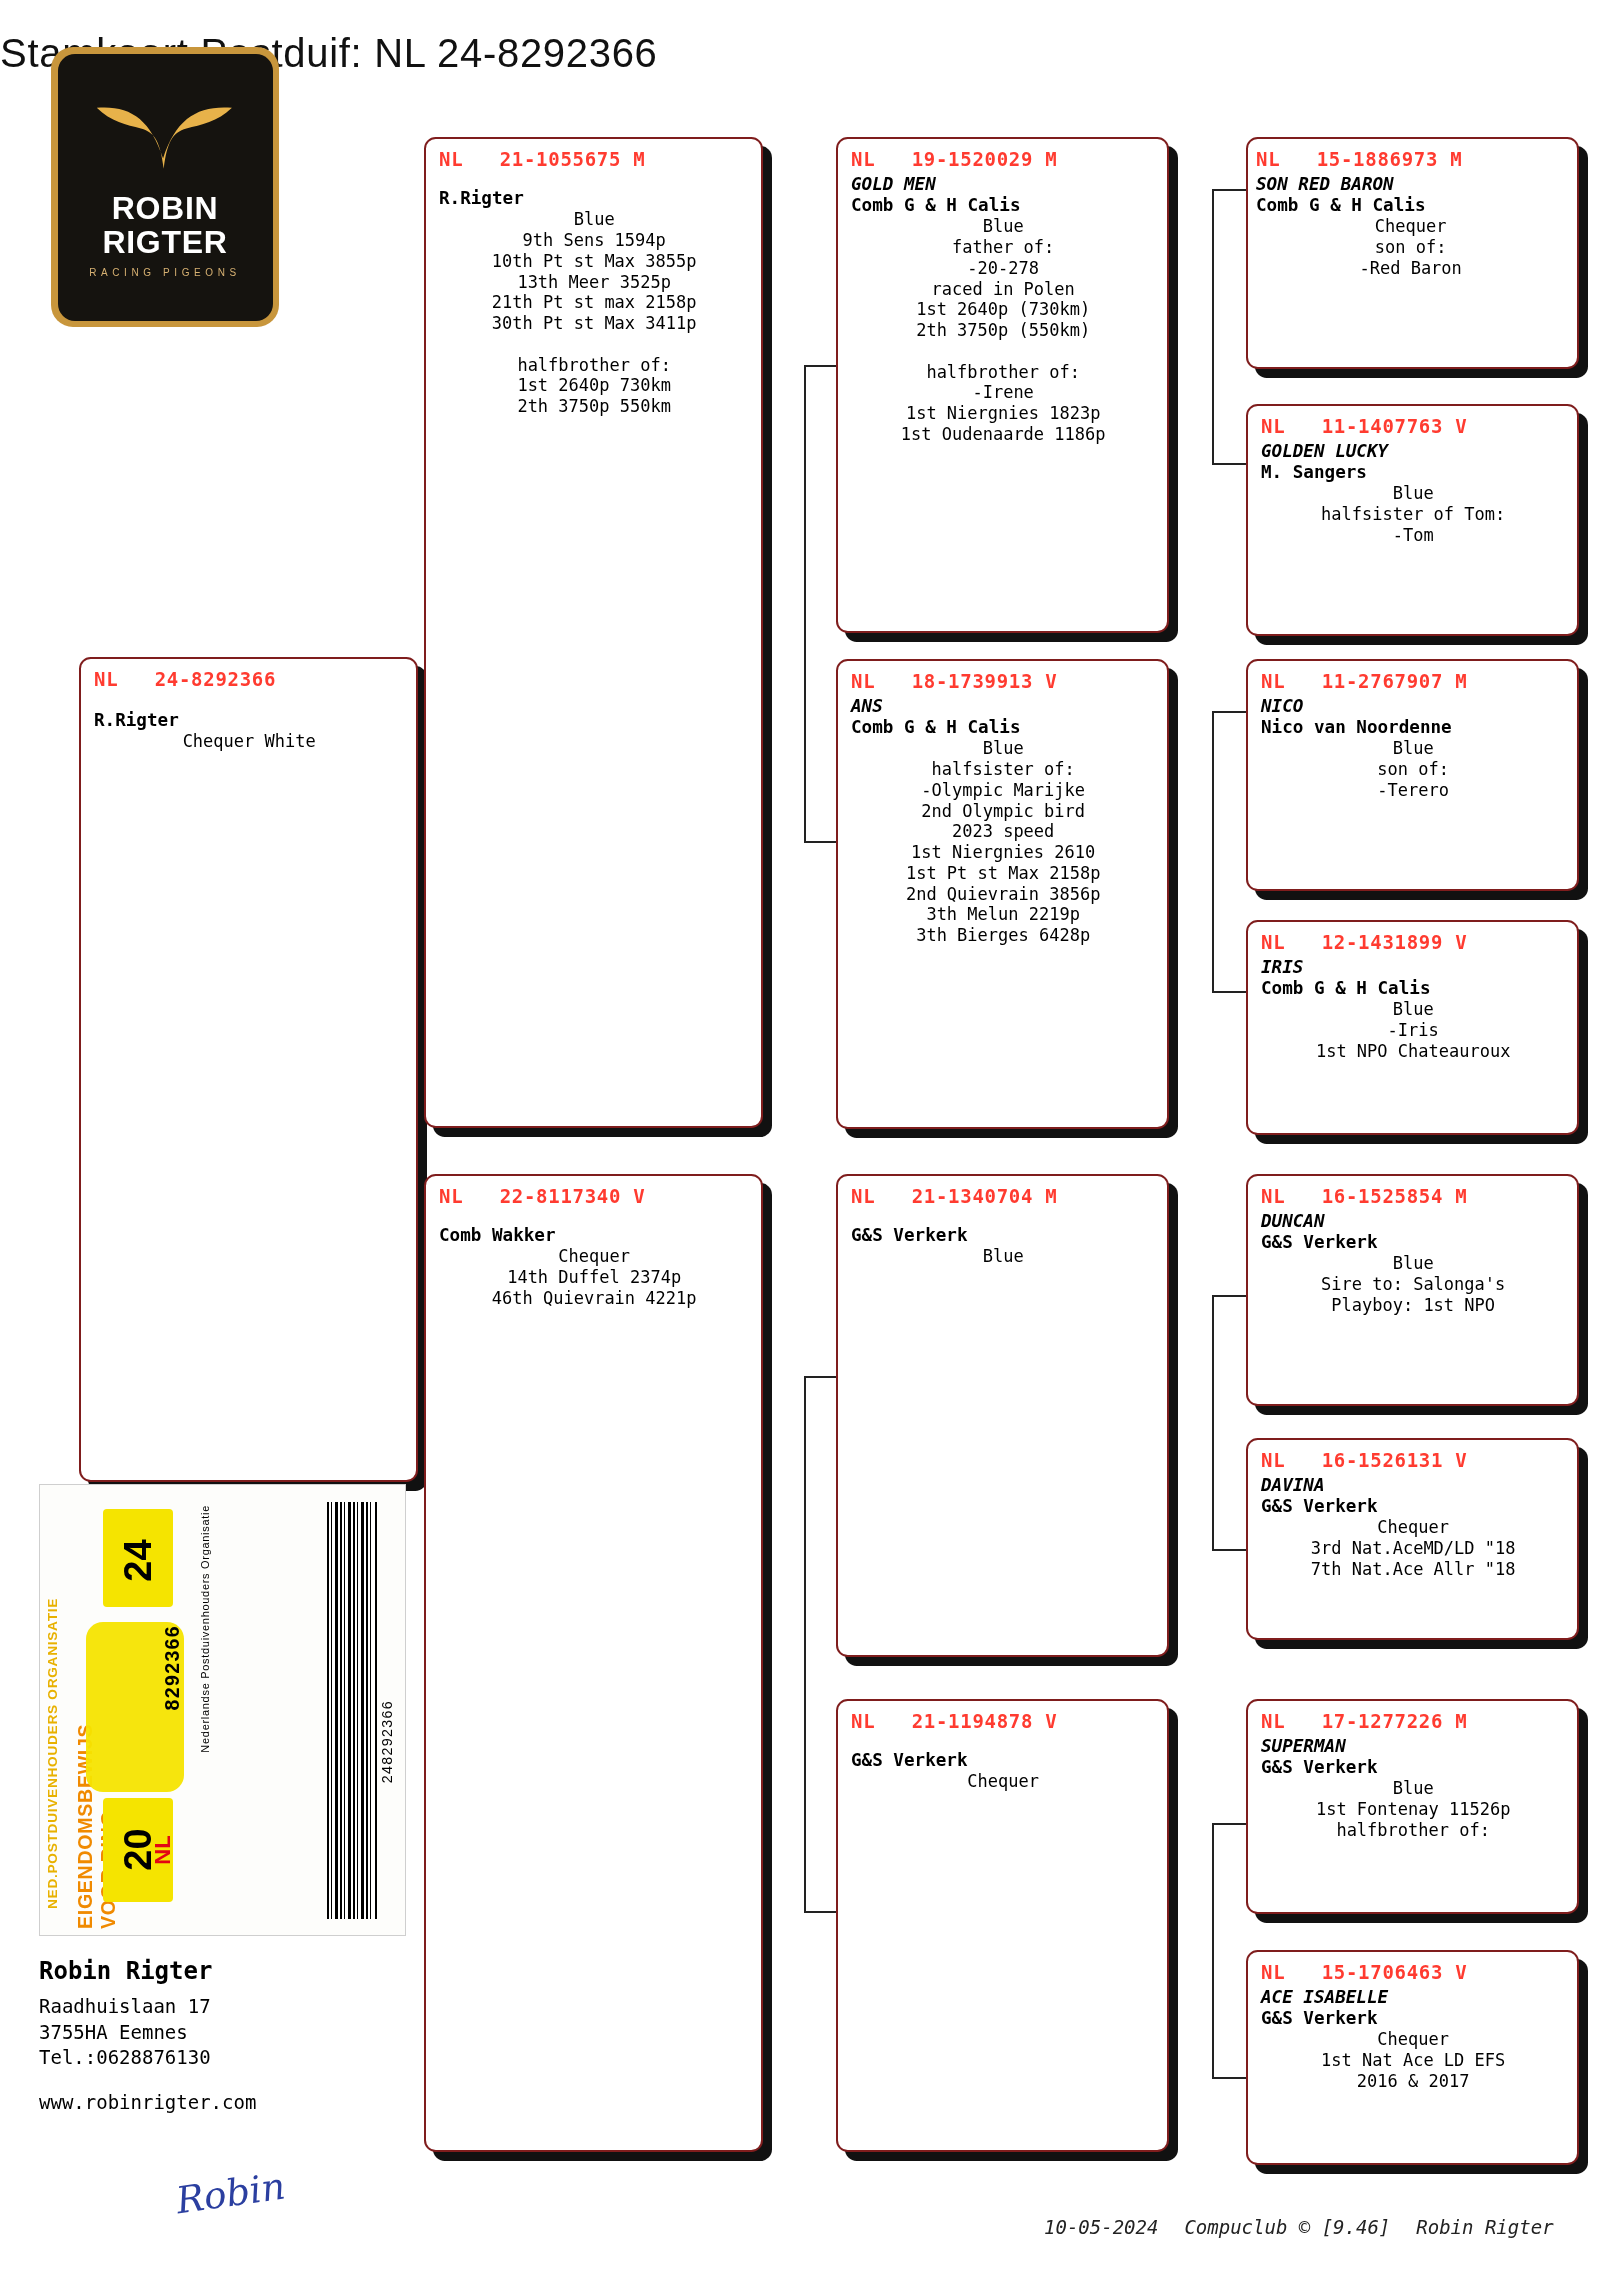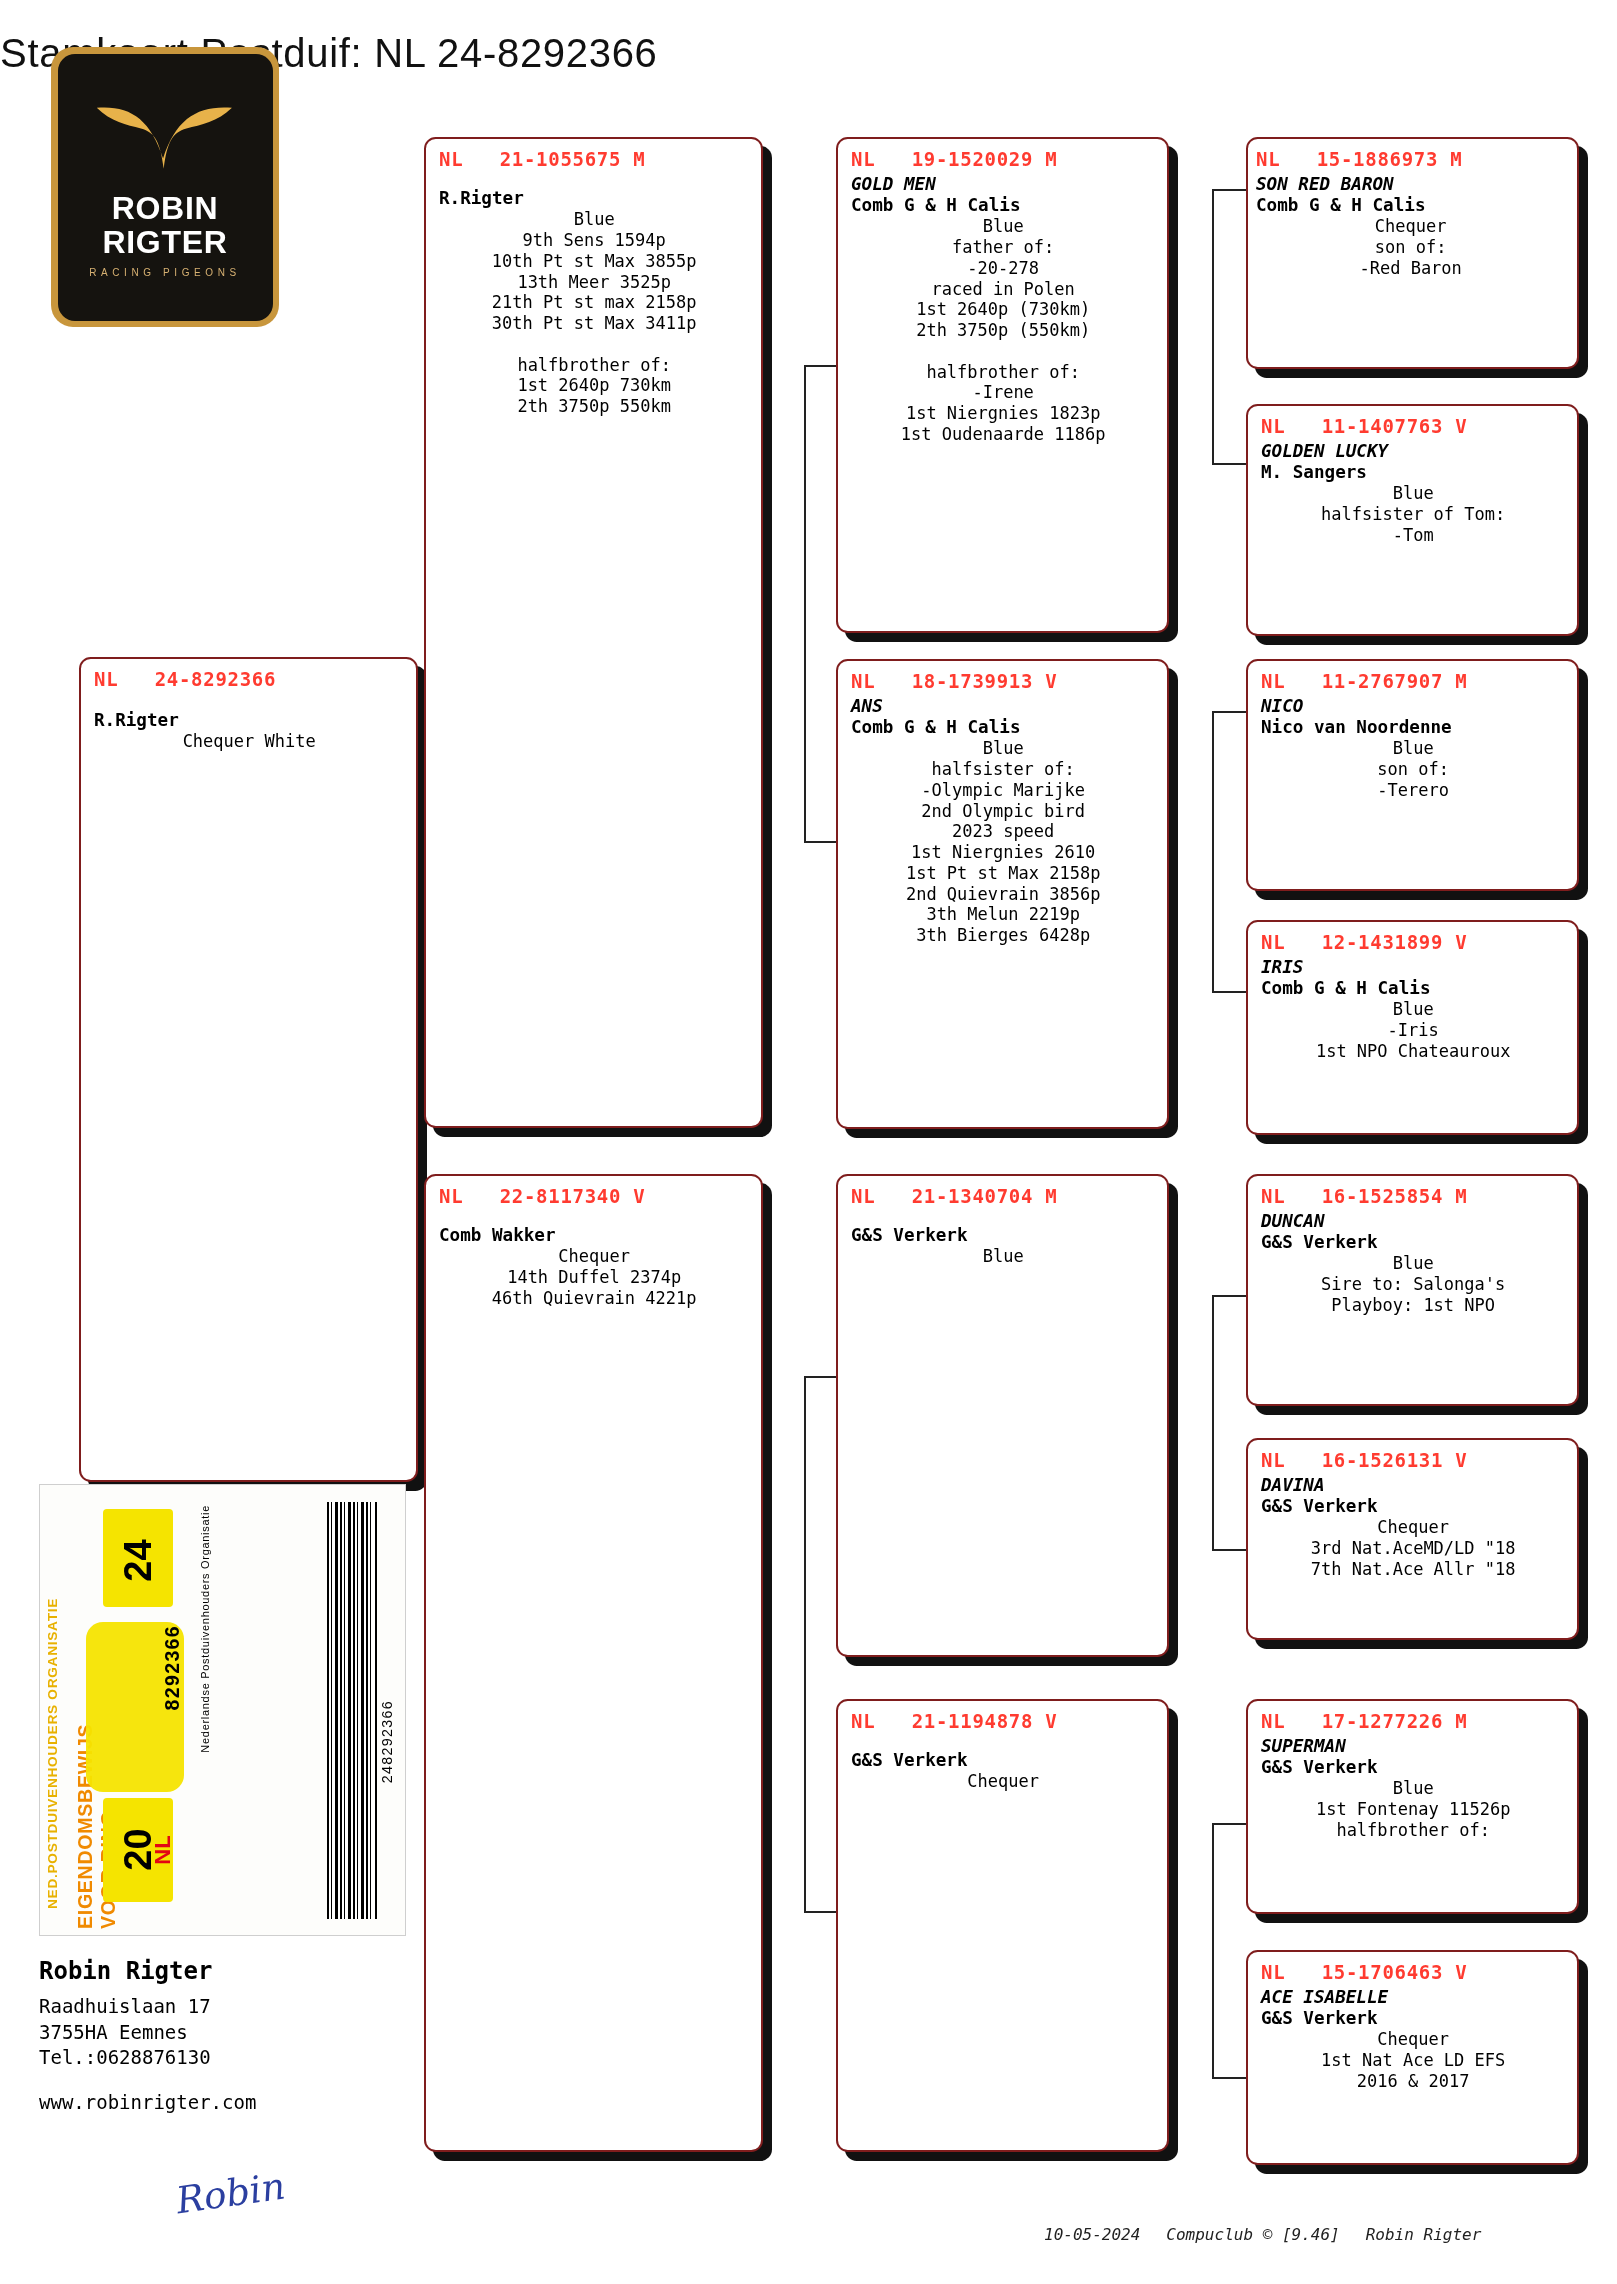--- a/index.html
+++ b/index.html
@@ -277,25 +277,24 @@
   }
 
   
   #footer {
     position: absolute;
     left: 1044px;
     top: 2216px;
     width: 561px;
     font-family: "DejaVu Sans Mono", monospace;
     font-style: italic;
-    font-size: 16px;
+    font-size: 19px;
     color: #222;
     display: flex;
     gap: 26px;
-    margin-top: 9px;
   }
 </style>
 </head>
 <body>
 
 <div id="page-title">Stamkaart Postduif: NL  24-8292366</div>
 
 <div id="logo">
   <div class="inner">
     <div class="wings">

